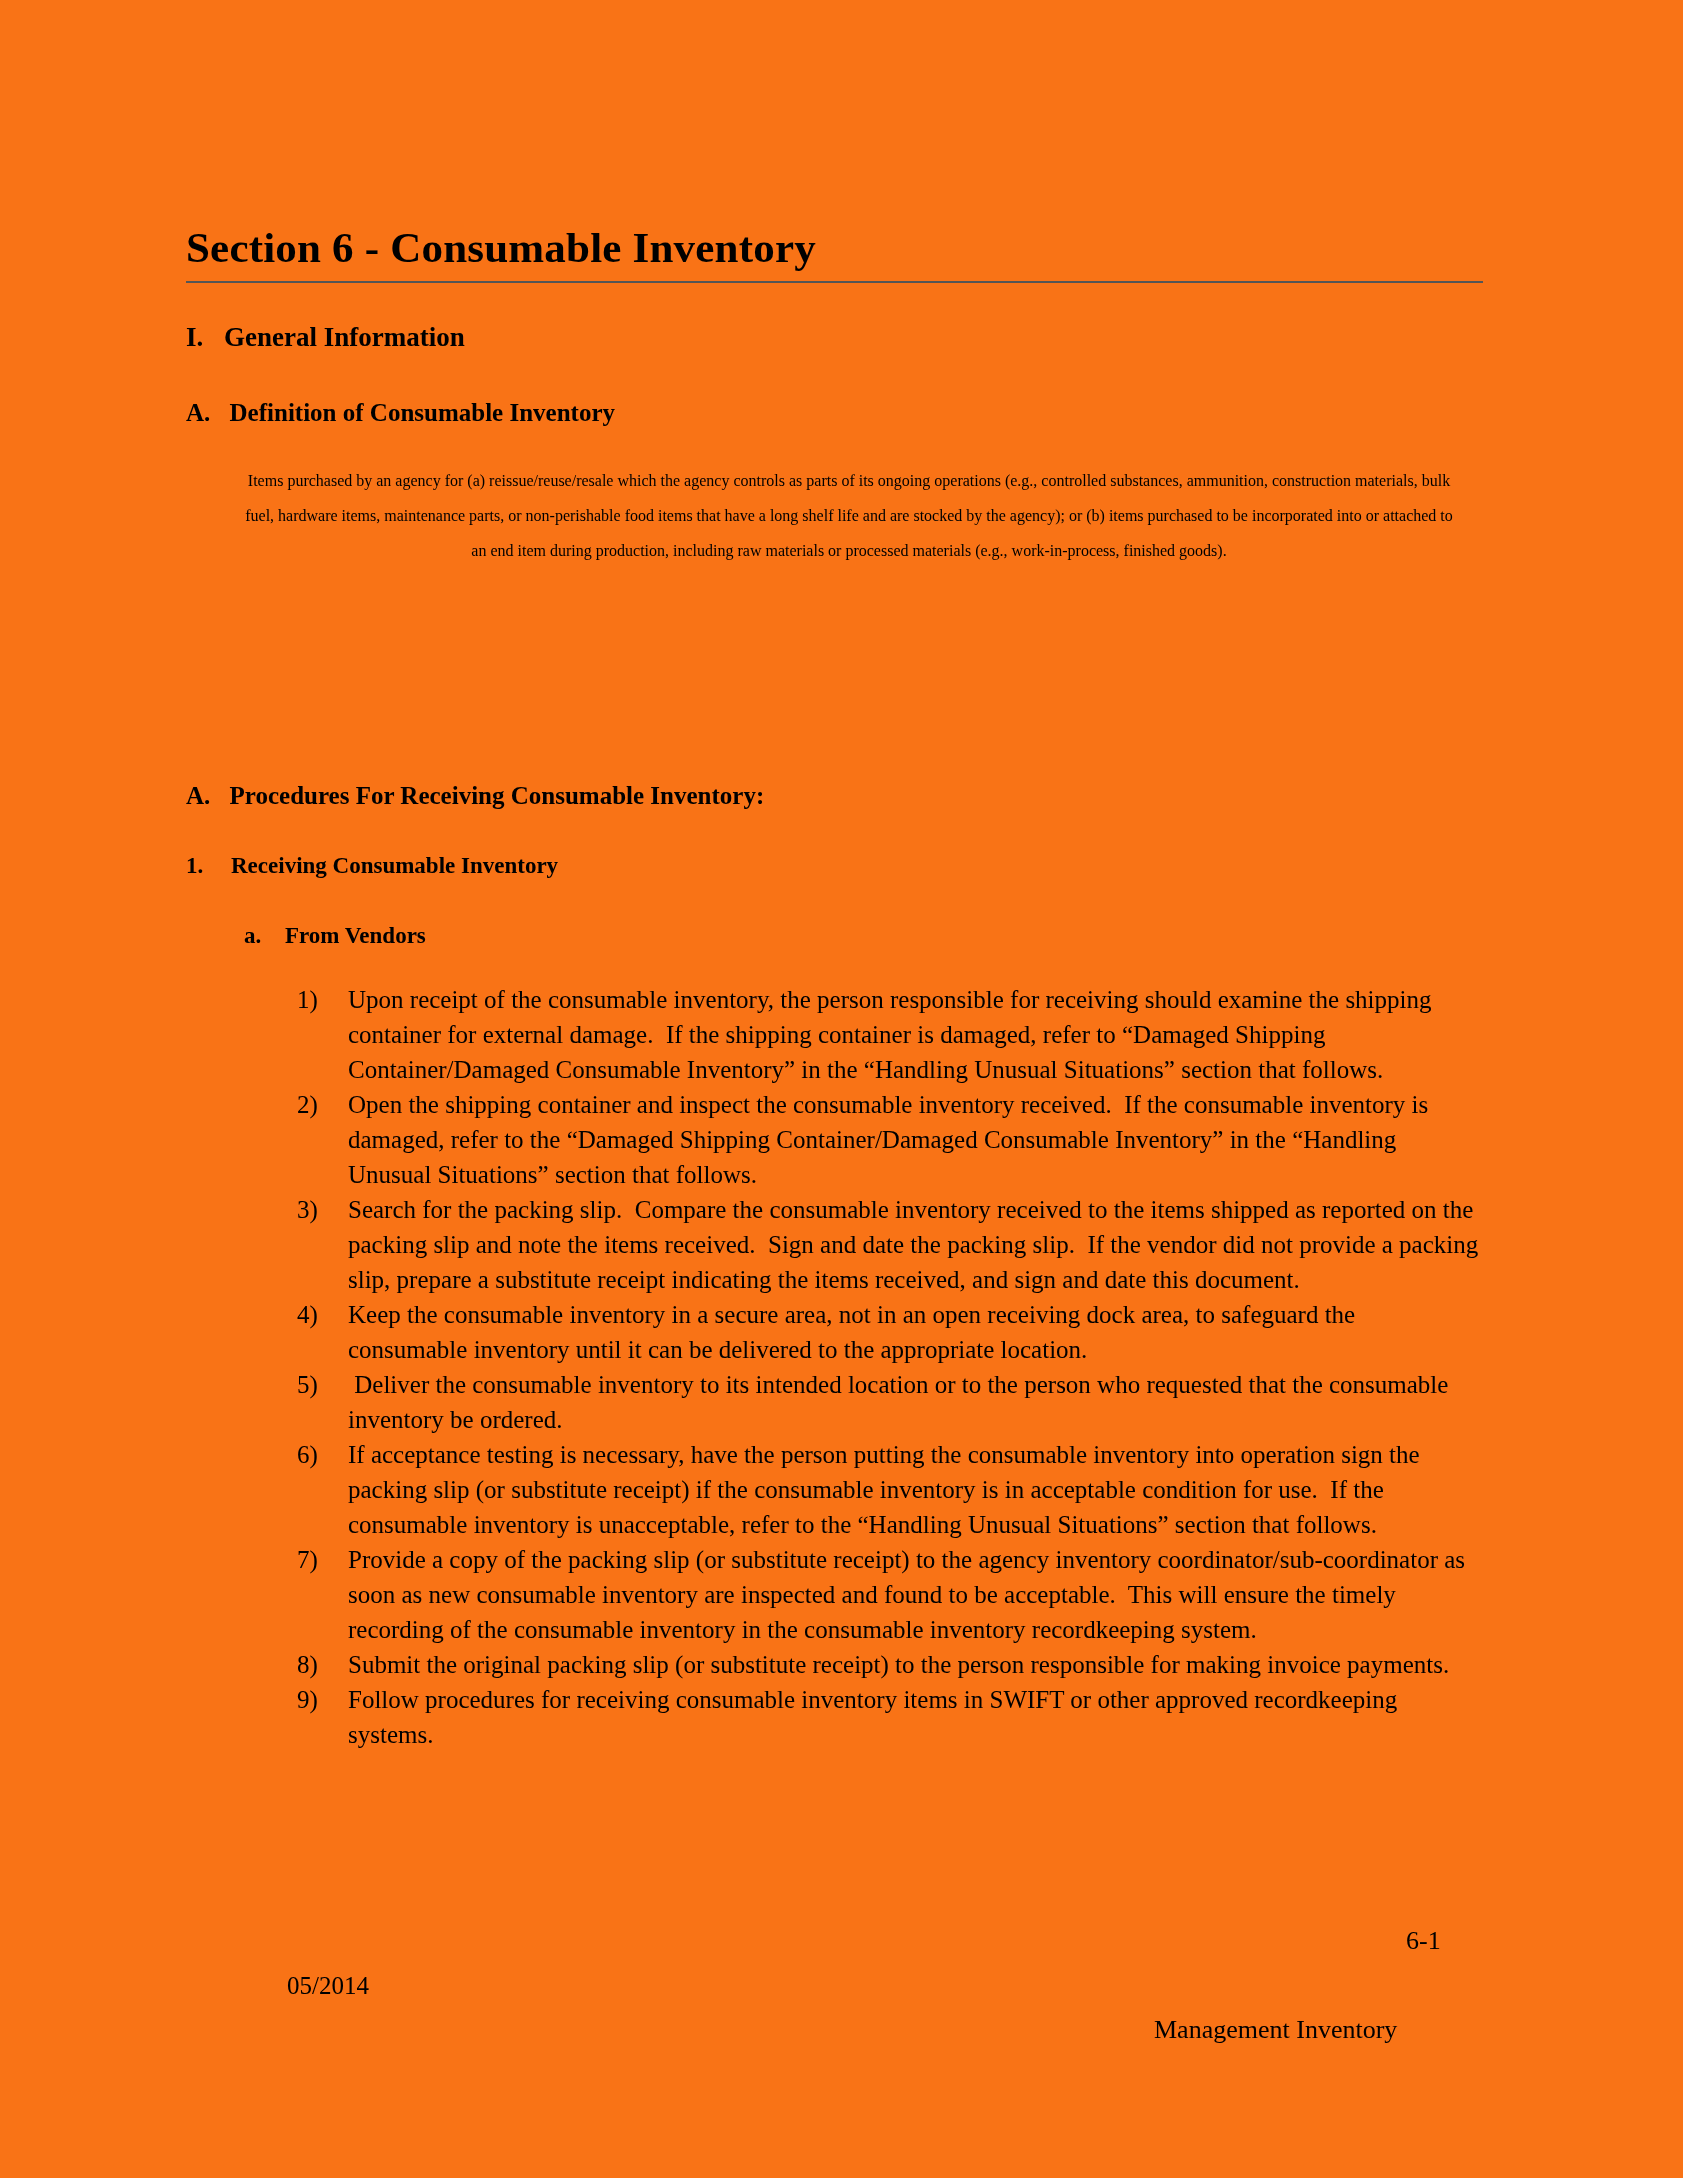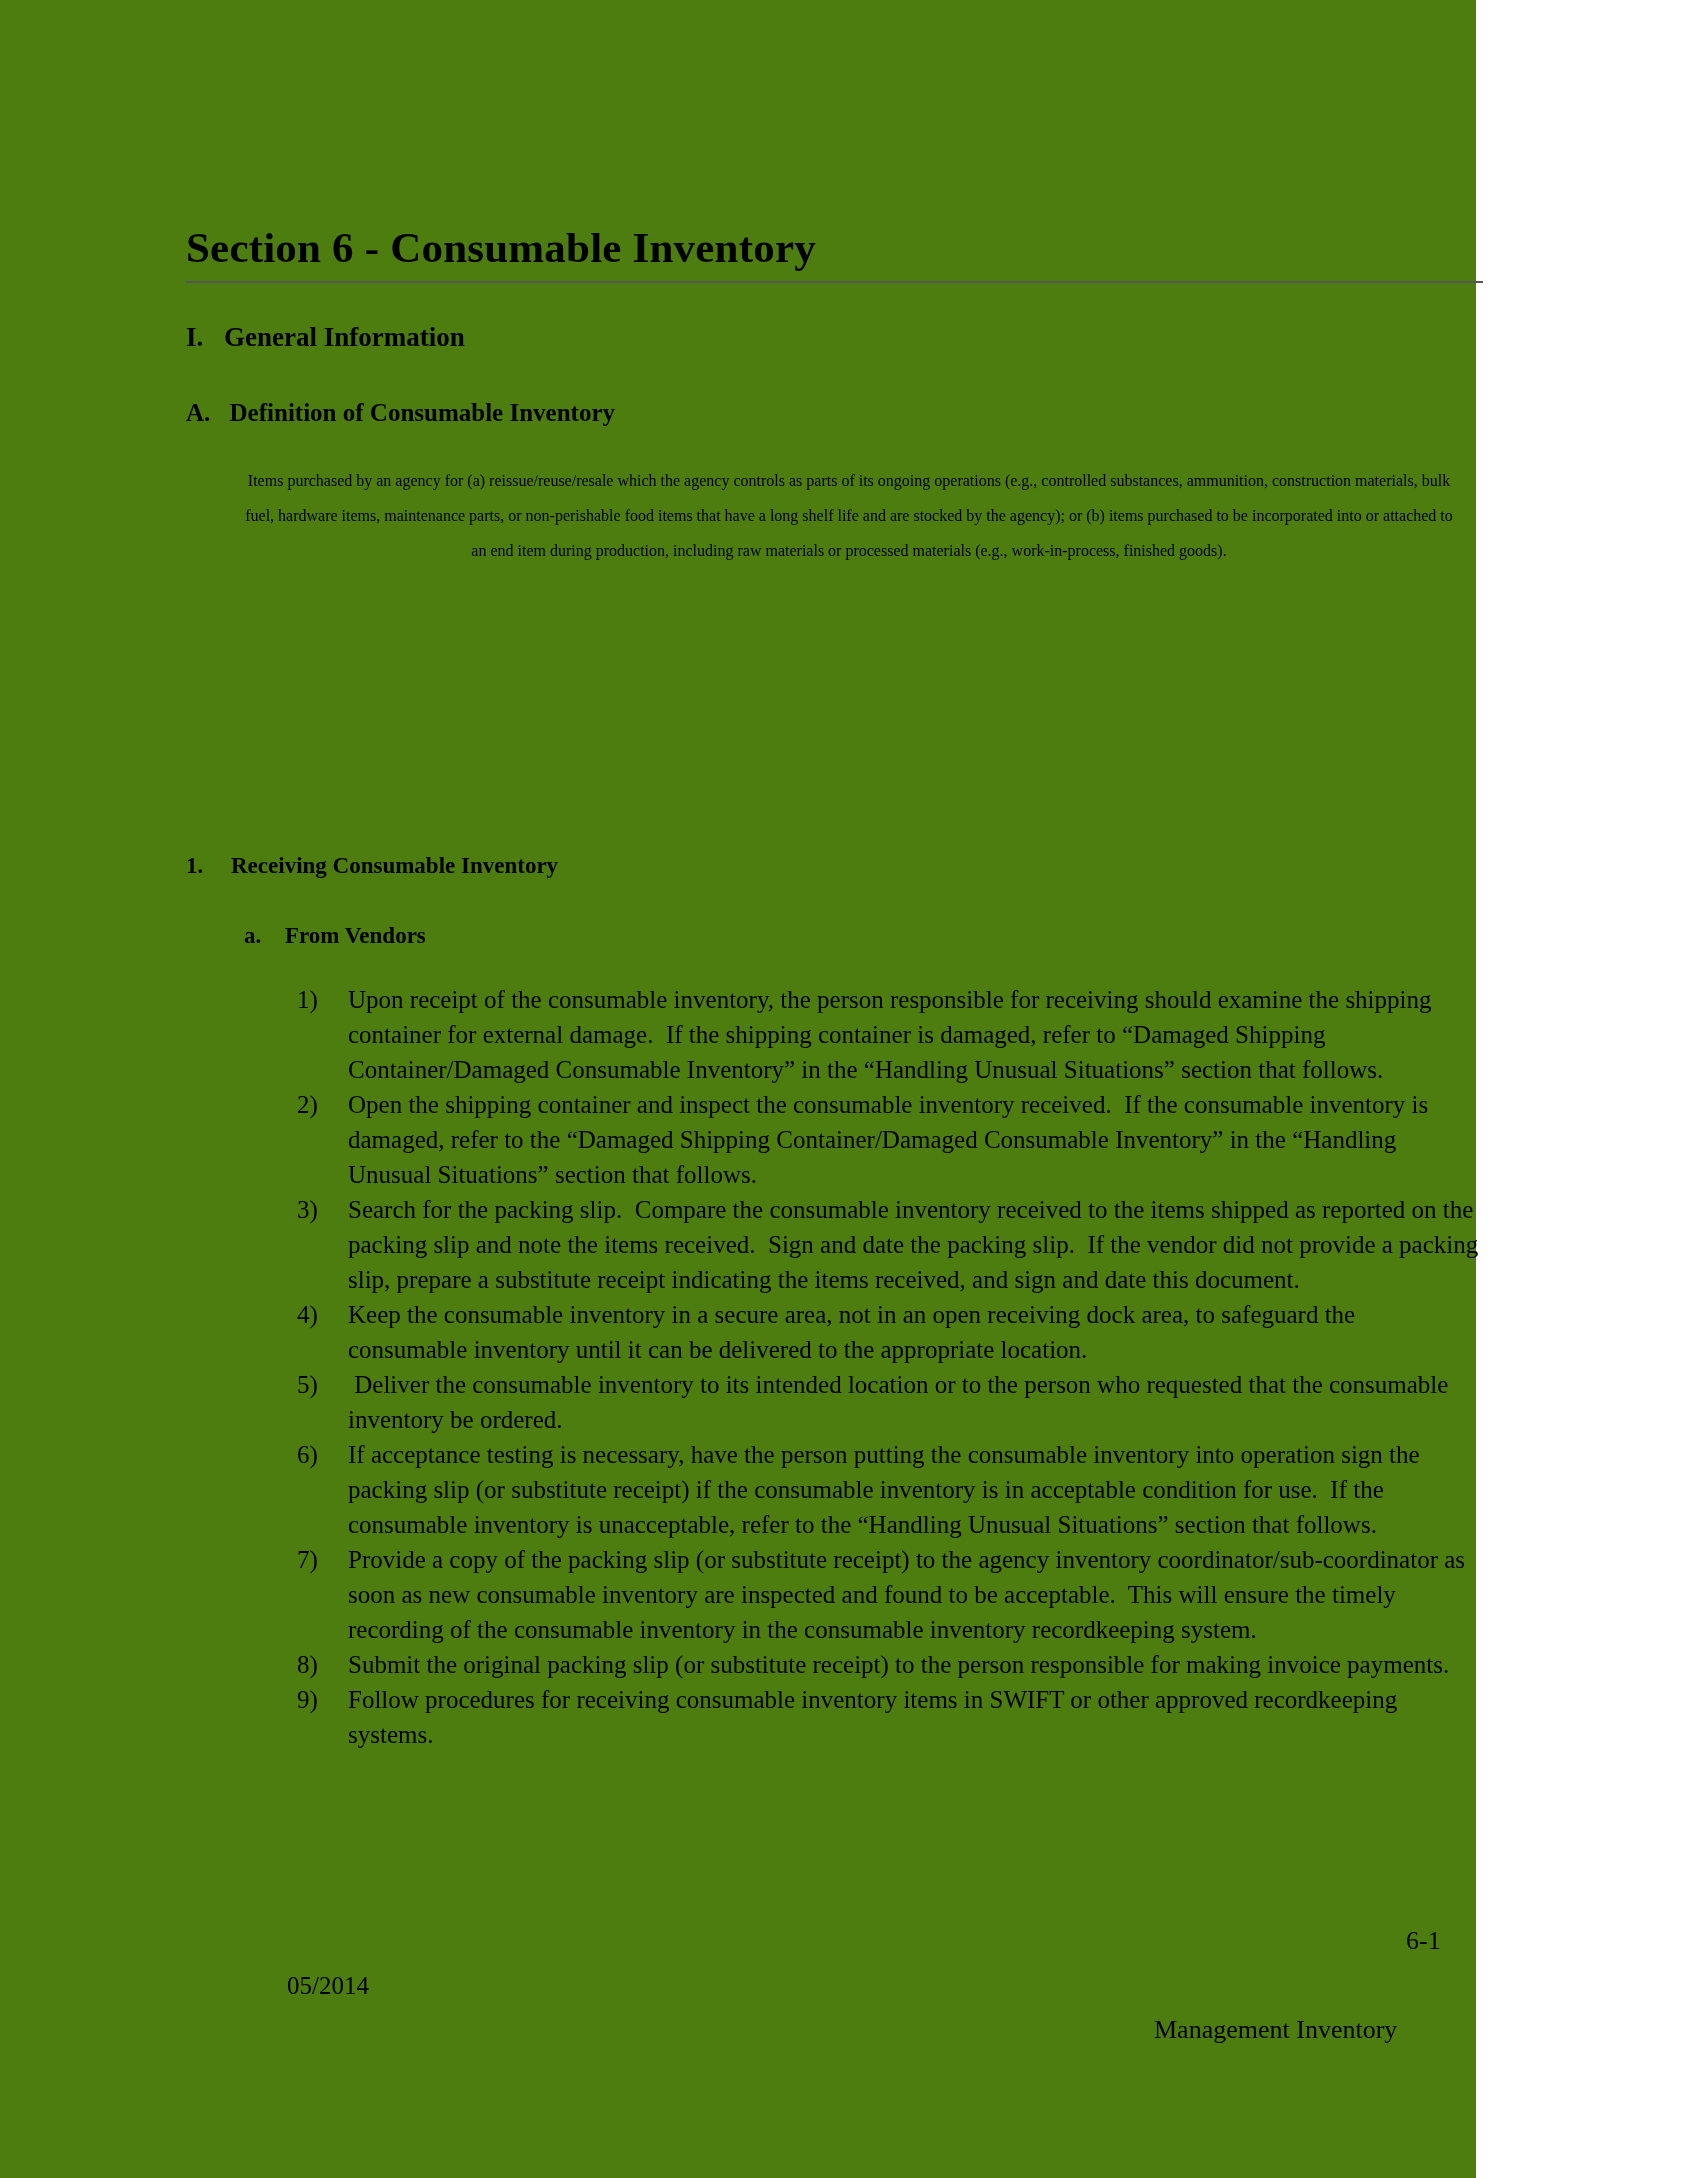--- a/index.html
+++ b/index.html
@@ -13,23 +13,23 @@
     height: 2178px;
     position: relative;
     font-family: "Liberation Serif", "DejaVu Serif", serif;
     color: #000000;
     overflow: hidden;
   }
 
   .page {
     position: absolute;
     left: 0; top: 0;
-    width: 1476px;
+    width: 1683px;
     height: 2178px;
-    background: #4d7c0f;
+    background: #f97316;
   }
 
   
   .doc-title-wrap {
     position: absolute;
     left: 186px;
     top: 226px;
     width: 1297px;
   }
   .doc-title {
@@ -139,20 +139,24 @@
   </div>
 
   <div class="h-alpha" style="left:186px; top:383px;margin-top:16px;">
     <span>A.</span>
     <span style="display:inline-block;width:13px;"></span><span>Definition of Consumable Inventory</span>
   </div>
 
   <div class="para" style="left:244px; top:463px; width:1210px;">Items purchased by an agency for (a) reissue/reuse/resale which the agency controls as parts of its ongoing operations (e.g., controlled substances, ammunition, construction materials, bulk fuel, hardware items, maintenance parts, or non-perishable food items that have a long shelf life and are stocked by the agency); or (b) items purchased to be incorporated into or attached to an end item during production, including raw materials or processed materials (e.g., work-in-process, finished goods).</div>
 
 
+  <div class="h-alpha" style="left:186px; top:782px;">
+    <span>A.</span>
+    <span style="display:inline-block;width:13px;"></span><span>Procedures For Receiving Consumable Inventory:</span>
+  </div>
 
   <div class="h-num" style="left:186px; top:853px;">
     <span>1.</span>
     <span style="display:inline-block;width:22px;"></span><span>Receiving Consumable Inventory</span>
   </div>
 
   <div class="h-let" style="left:244px; top:923px;">
     <span>a.</span>
     <span style="display:inline-block;width:18px;"></span><span>From Vendors</span>
   </div>

